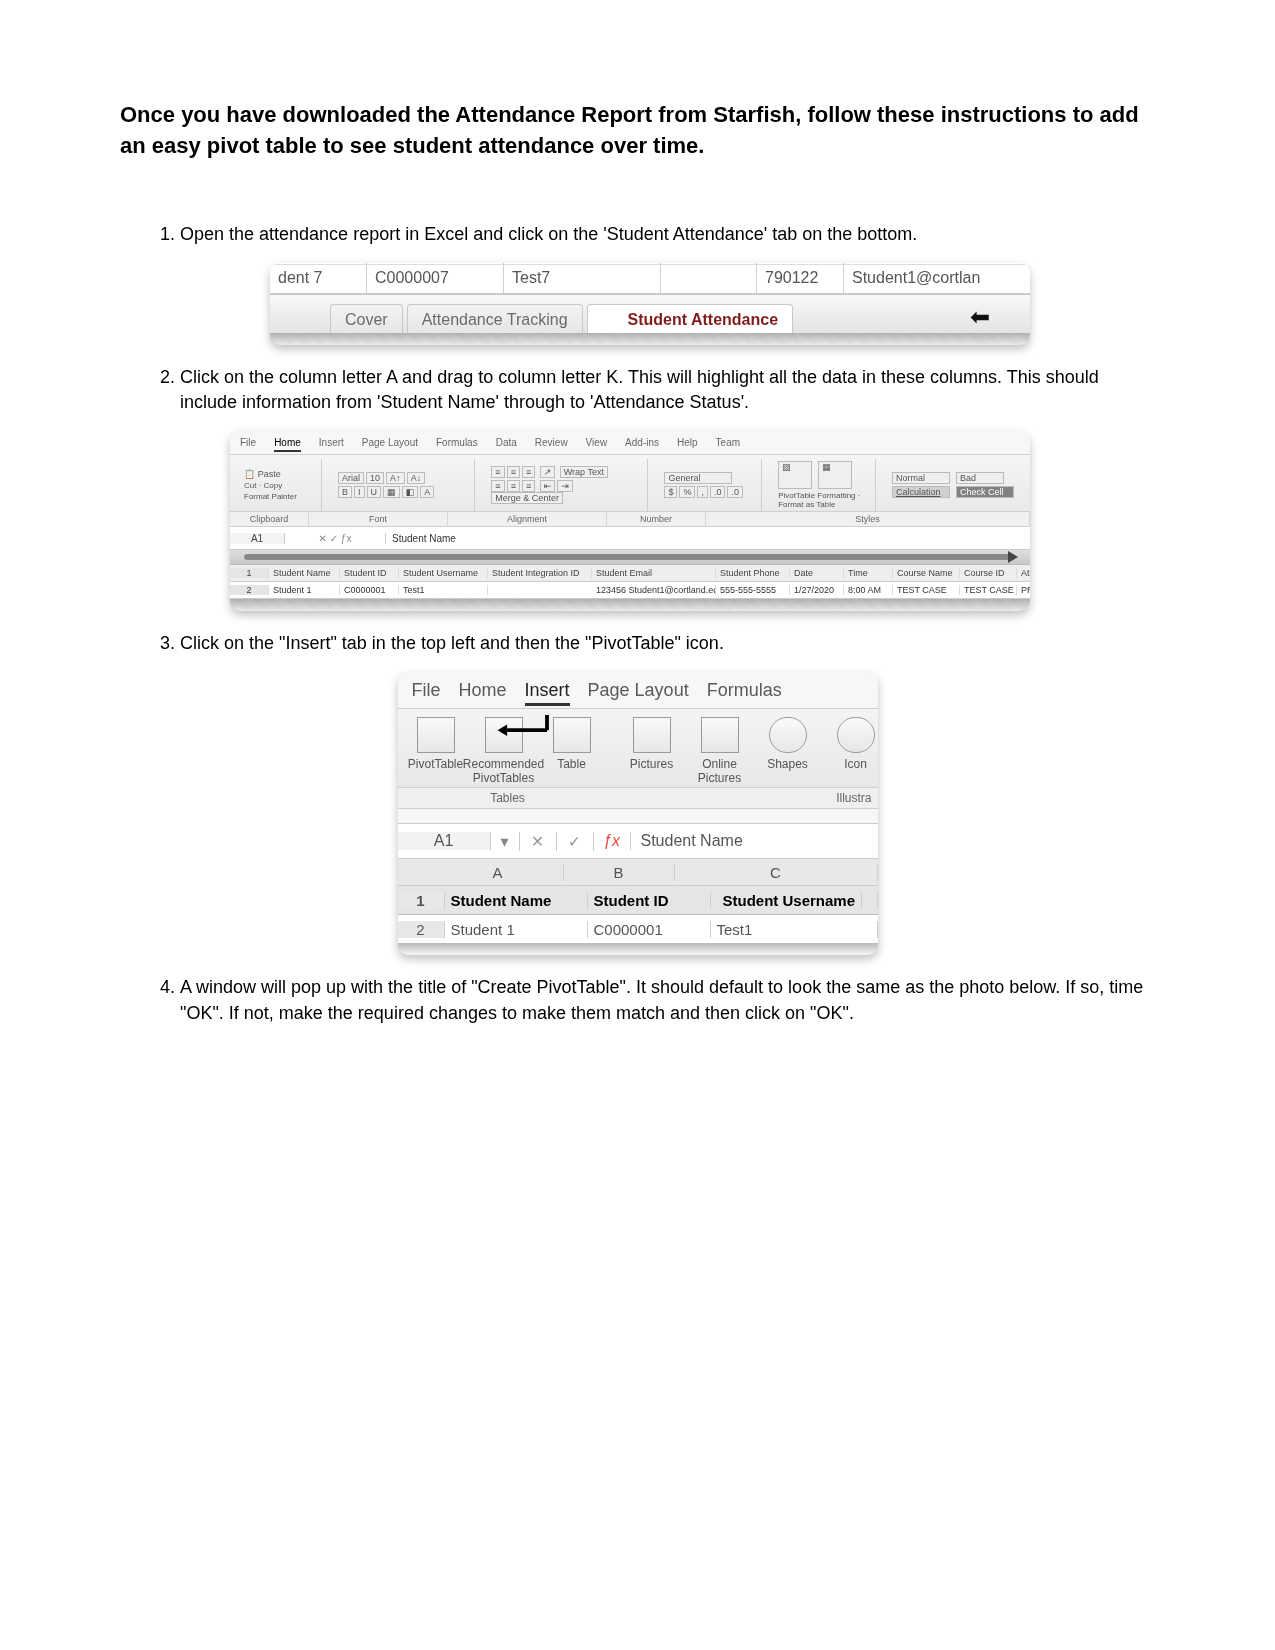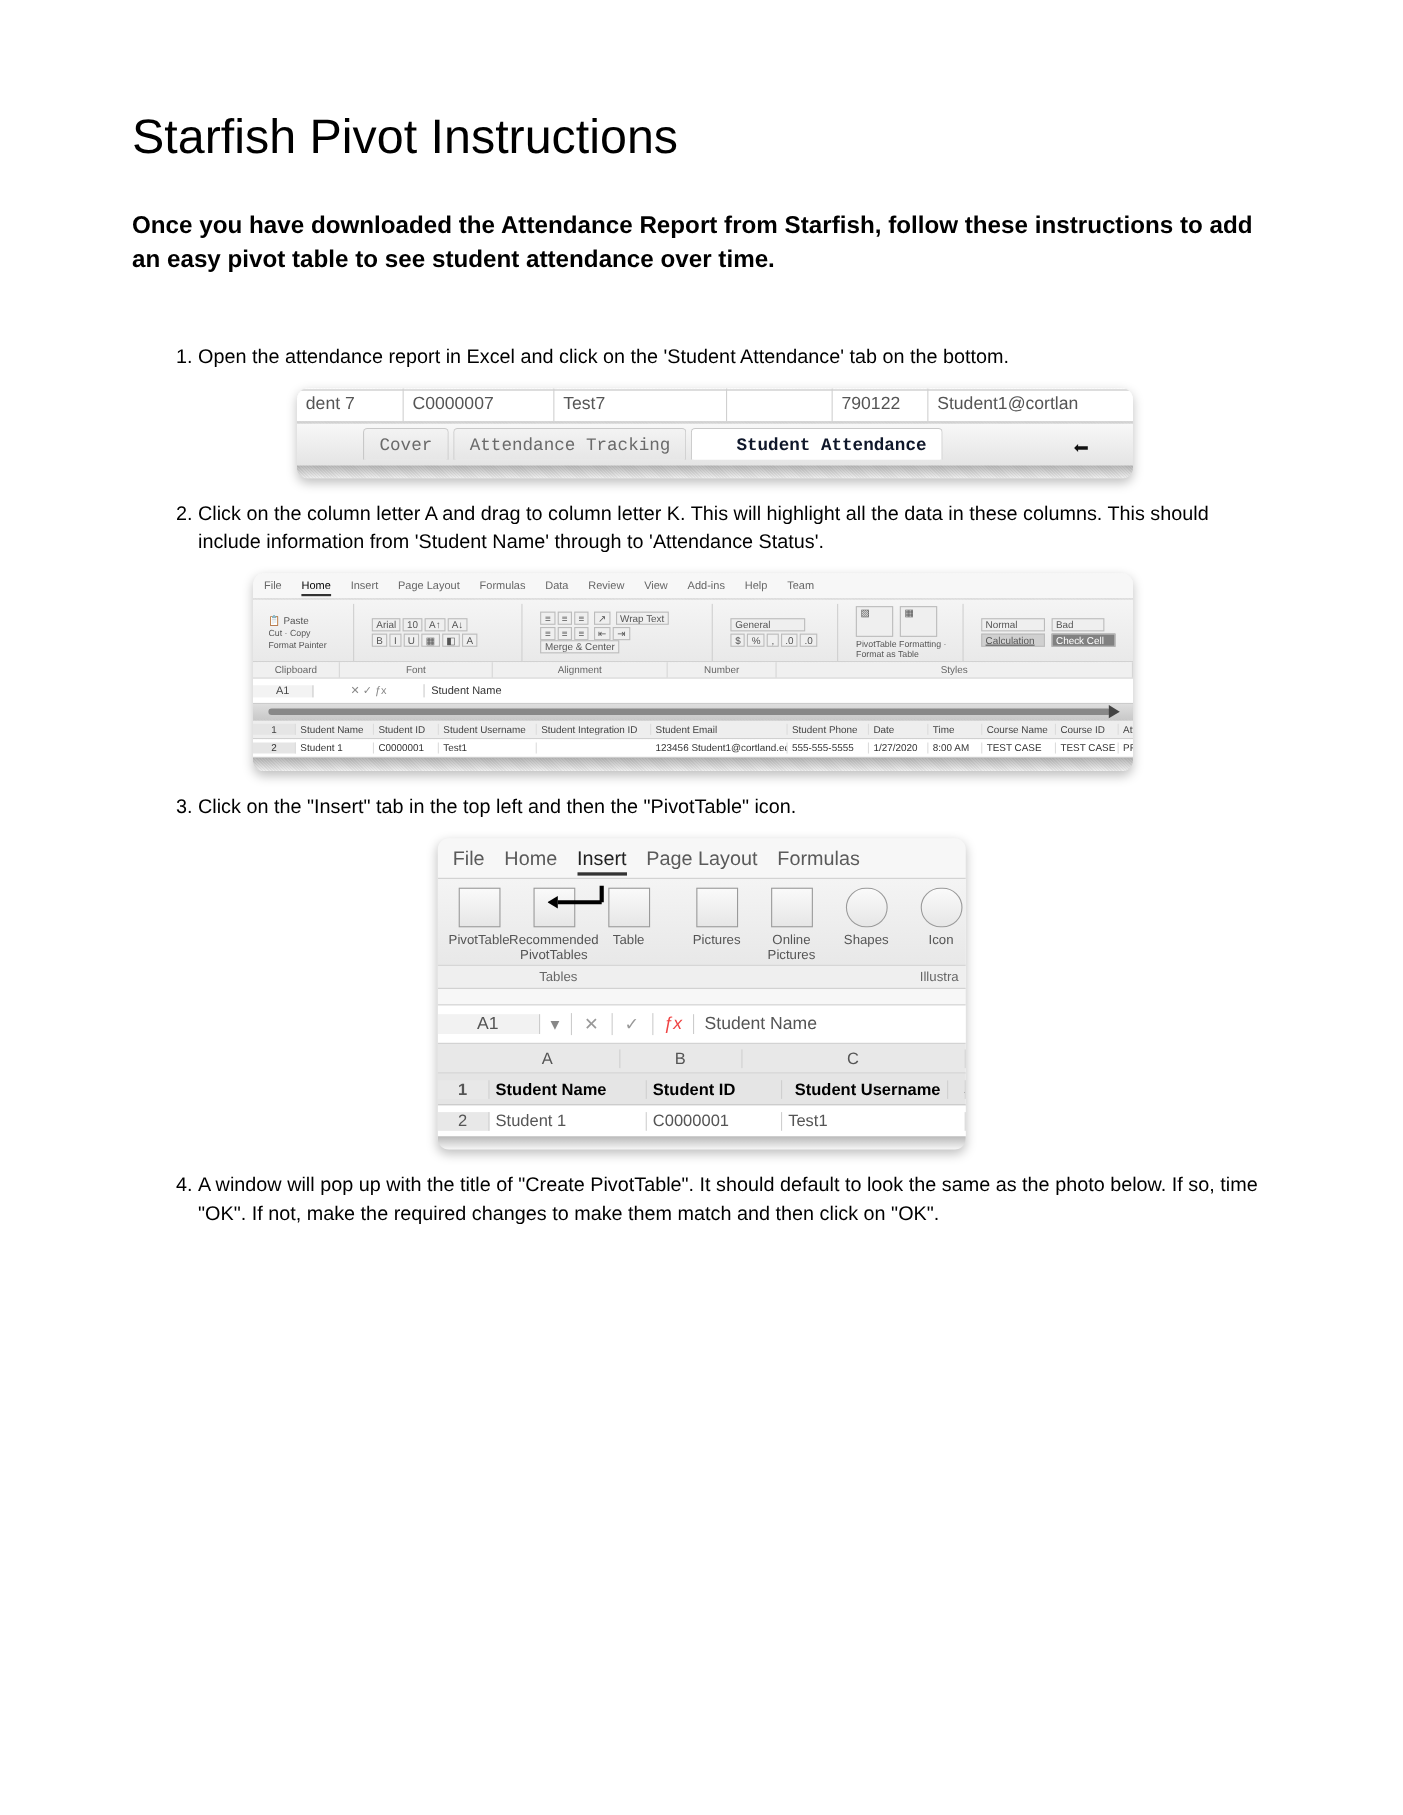--- a/index.html
+++ b/index.html
@@ -47,40 +47,39 @@
 
   
   .hatched {
     background-image:
       repeating-linear-gradient(45deg, rgba(0,0,0,.05) 0 1px, rgba(255,255,255,0) 1px 2px),
       linear-gradient(#fbfbfb,#f0f0f0);
     margin-top: 16px;
   }
   .tabrow {
     display:flex;
-    align-items:center;
+    align-items:flex-end;
     height:38px;
     border-top:1px solid #c8c8c8;
     background:linear-gradient(#f8f8f8,#e4e4e4);
     padding-left:60px;
     gap:4px;
     position:relative;
-    font-family:Liberation Mono, monospace;
   }
   .tab {
     padding:6px 14px 4px 14px;
     font-size:16px;
     color:#6a6a6a;
     border:1px solid #c8c8c8;
     border-bottom:none;
     border-radius:4px 4px 0 0;
     background:linear-gradient(#f3f3f3,#e6e6e6);
   }
   .tab.active {
-    color:#0f172a;
+    color:#7f1d1d;
     font-weight:700;
     background:#fff;
     padding-left:40px;
   }
   .cellrow {
     display:flex;
     font-size:16px;
     color:#555;
     height:30px;
     align-items:center;
@@ -203,21 +202,20 @@
   .shot3 .datah span,.shot3 .datar span{border-right:1px solid #cfcfcf;padding:0 6px;overflow:hidden;white-space:nowrap;}
   .shot3 .datar{display:flex;background:#fff;font-size:15px;color:#555;height:28px;align-items:center;}
   .shot3 .rn{width:34px;text-align:center;background:#e8e8e8;color:#555;}
   .shot3 .ccA{width:130px;} .shot3 .ccB{width:110px;} .shot3 .ccC{flex:1;}
 
 </style>
 </head>
 <body>
 
 <div class="page">
-  <h1>Starfish Pivot Instructions</h1>
 
   <p class="intro">Once you have downloaded the Attendance Report from Starfish, follow these instructions to add an easy pivot table to see student attendance over time.</p>
 
   <ol class="steps">
     <li>Open the attendance report in Excel and click on the 'Student Attendance' tab on the bottom.</li>
   </ol>
 
   <div class="shot hatched" style="width:760px;margin-left:150px;">
     <div class="cellrow">
       <span style="width:80px;">dent 7</span>

